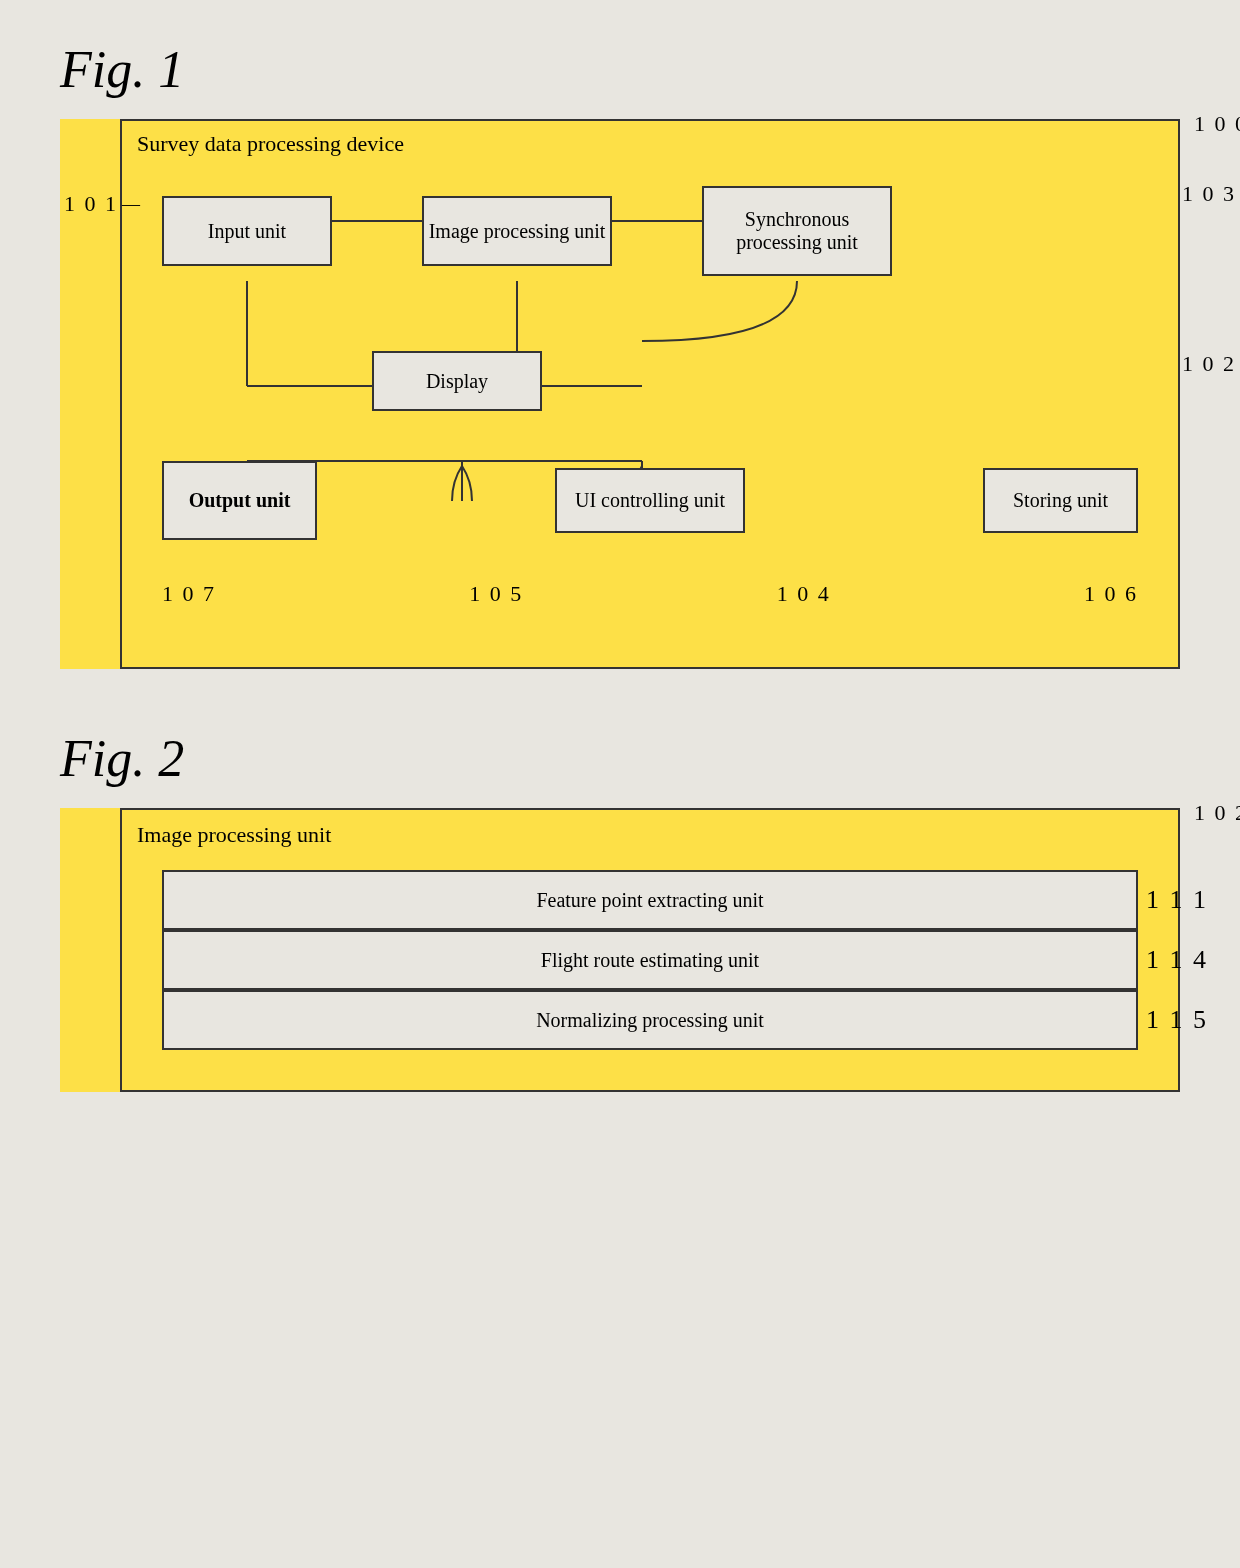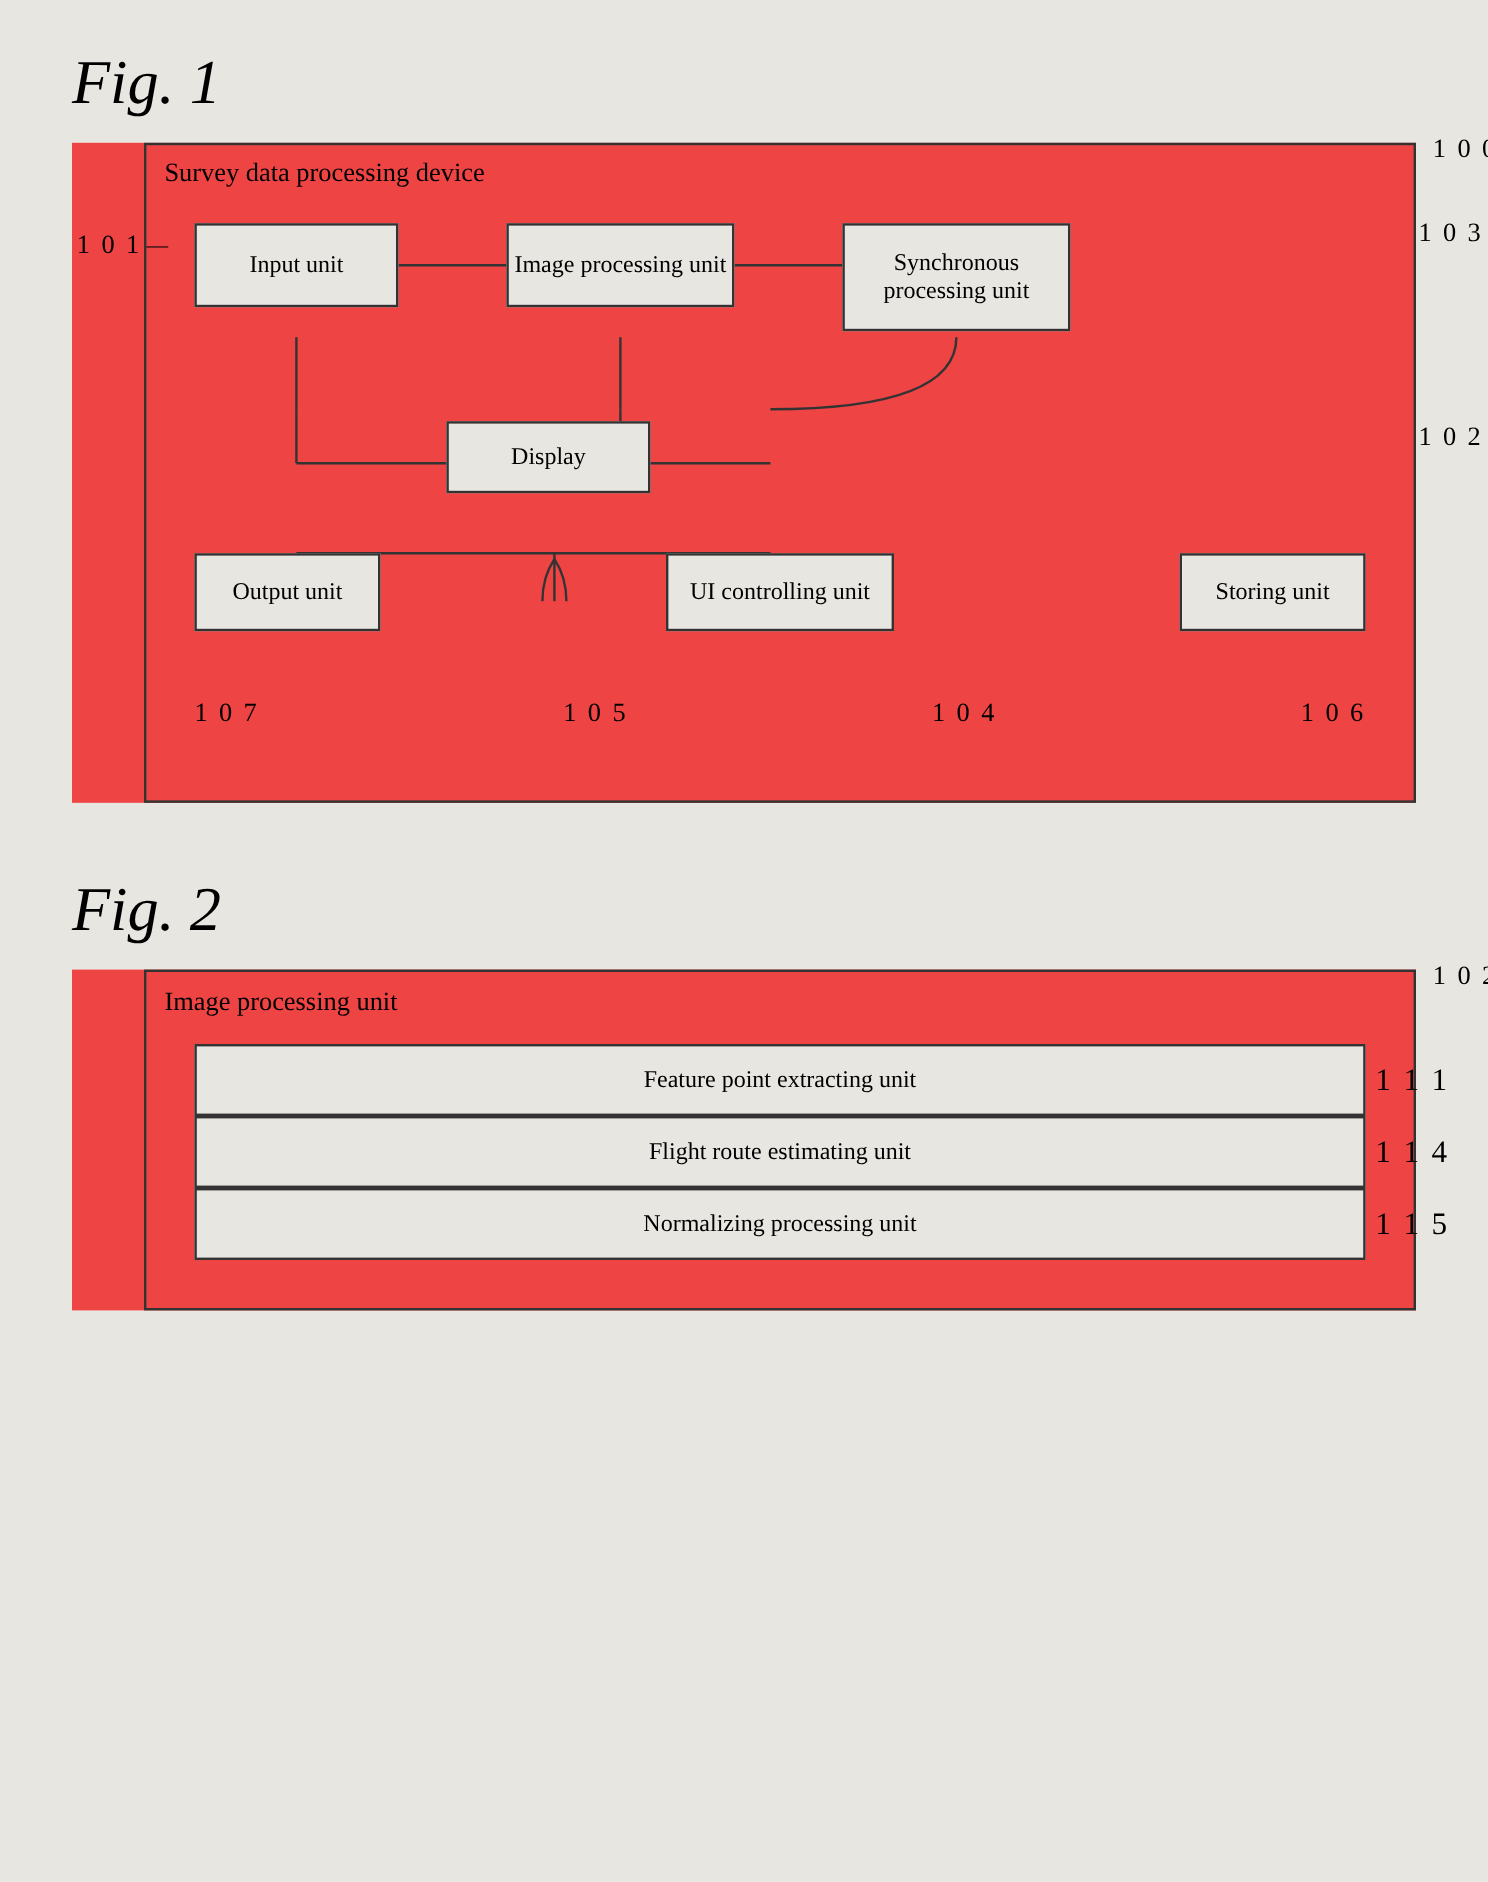--- a/index.html
+++ b/index.html
@@ -11,21 +11,21 @@
       padding: 40px 60px;
     }
     .fig-title {
       font-size: 52px;
       font-weight: normal;
       margin-bottom: 20px;
       font-style: italic;
     }
     .diagram-container {
       position: relative;
-      background: #ef4444;
+      background: #fde047;
       margin-bottom: 60px;
     }
     
     .fig1-outer {
       border: 2px solid #333;
       position: relative;
       padding: 30px 40px 60px 40px;
       margin-left: 60px;
     }
     .fig1-label-device {
@@ -49,21 +49,21 @@
       justify-content: center;
       text-align: center;
       font-size: 20px;
       position: relative;
       z-index: 2;
     }
     .box-input { width: 170px; height: 70px; }
     .box-image-proc { width: 190px; height: 70px; }
     .box-sync-proc { width: 190px; height: 90px; }
     .box-display { width: 170px; height: 60px; }
-    .box-output { width: 155px; height: 65px; }
+    .box-output { width: 155px; height: 79px; font-weight: bold; }
     .box-ui { width: 190px; height: 65px; }
     .box-storing { width: 155px; height: 65px; }
 
     .fig1-inner-layout {
       position: relative;
     }
 
     .row1 {
       display: flex;
       align-items: center;
@@ -179,21 +179,21 @@
           <line x1="480" y1="310" x2="480" y2="350" stroke="#333" stroke-width="2"></line>
 
           <line x1="85" y1="310" x2="480" y2="310" stroke="#333" stroke-width="2"></line>
 
           <path d="M 300 315 Q 310 330 310 350" stroke="#333" stroke-width="2" fill="none"></path>
           <path d="M 300 315 Q 290 330 290 350" stroke="#333" stroke-width="2" fill="none"></path>
 
           <path d="M 480 315 Q 470 330 470 350" stroke="#333" stroke-width="2" fill="none"></path>
         </svg>
 
-        <div class="row1" style="position:absolute; top:35px; left:0; width:100%; display:flex; align-items:flex-start;">
+        <div class="row1" style="position:absolute; top:35px; left:0; width:100%; display:flex; align-items:center;">
           <div class="box box-input">
             <span>Input unit</span>
           </div>
           <div style="width:90px;"></div>
           <div class="box box-image-proc">
             <span>Image processing unit</span>
           </div>
           <div style="width:90px;"></div>
           <div class="box box-sync-proc" style="padding:5px;">
             <span>Synchronous processing unit</span>

